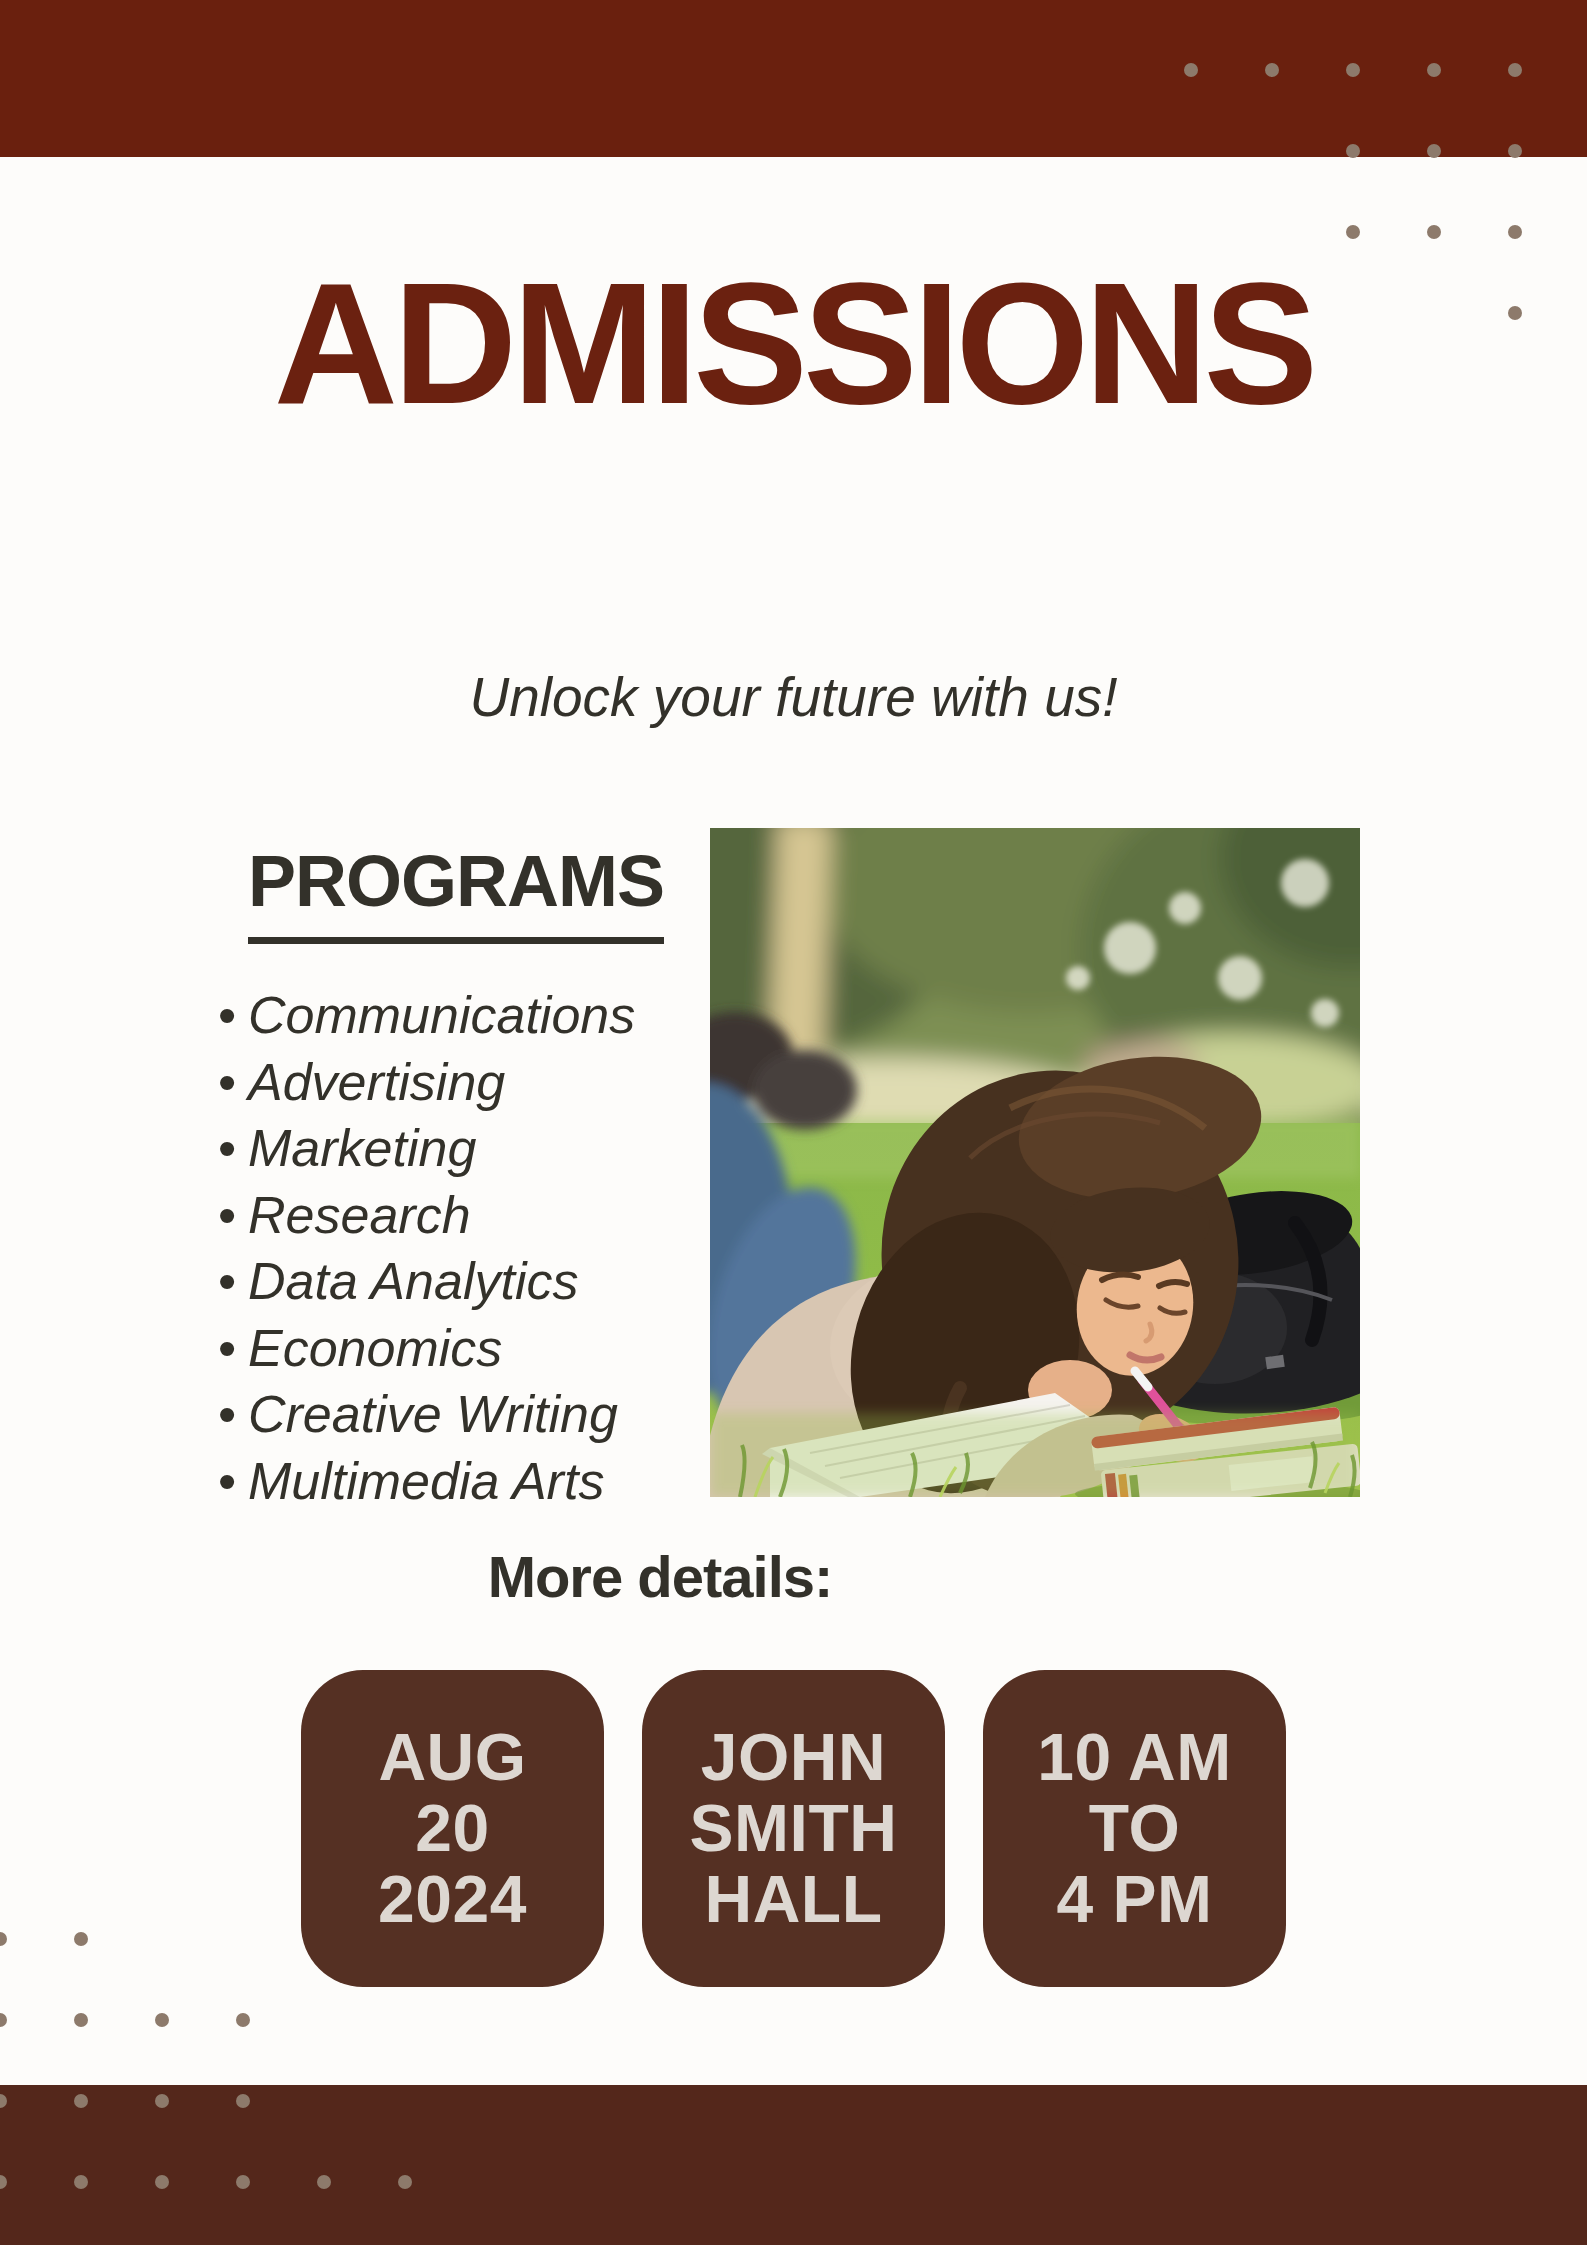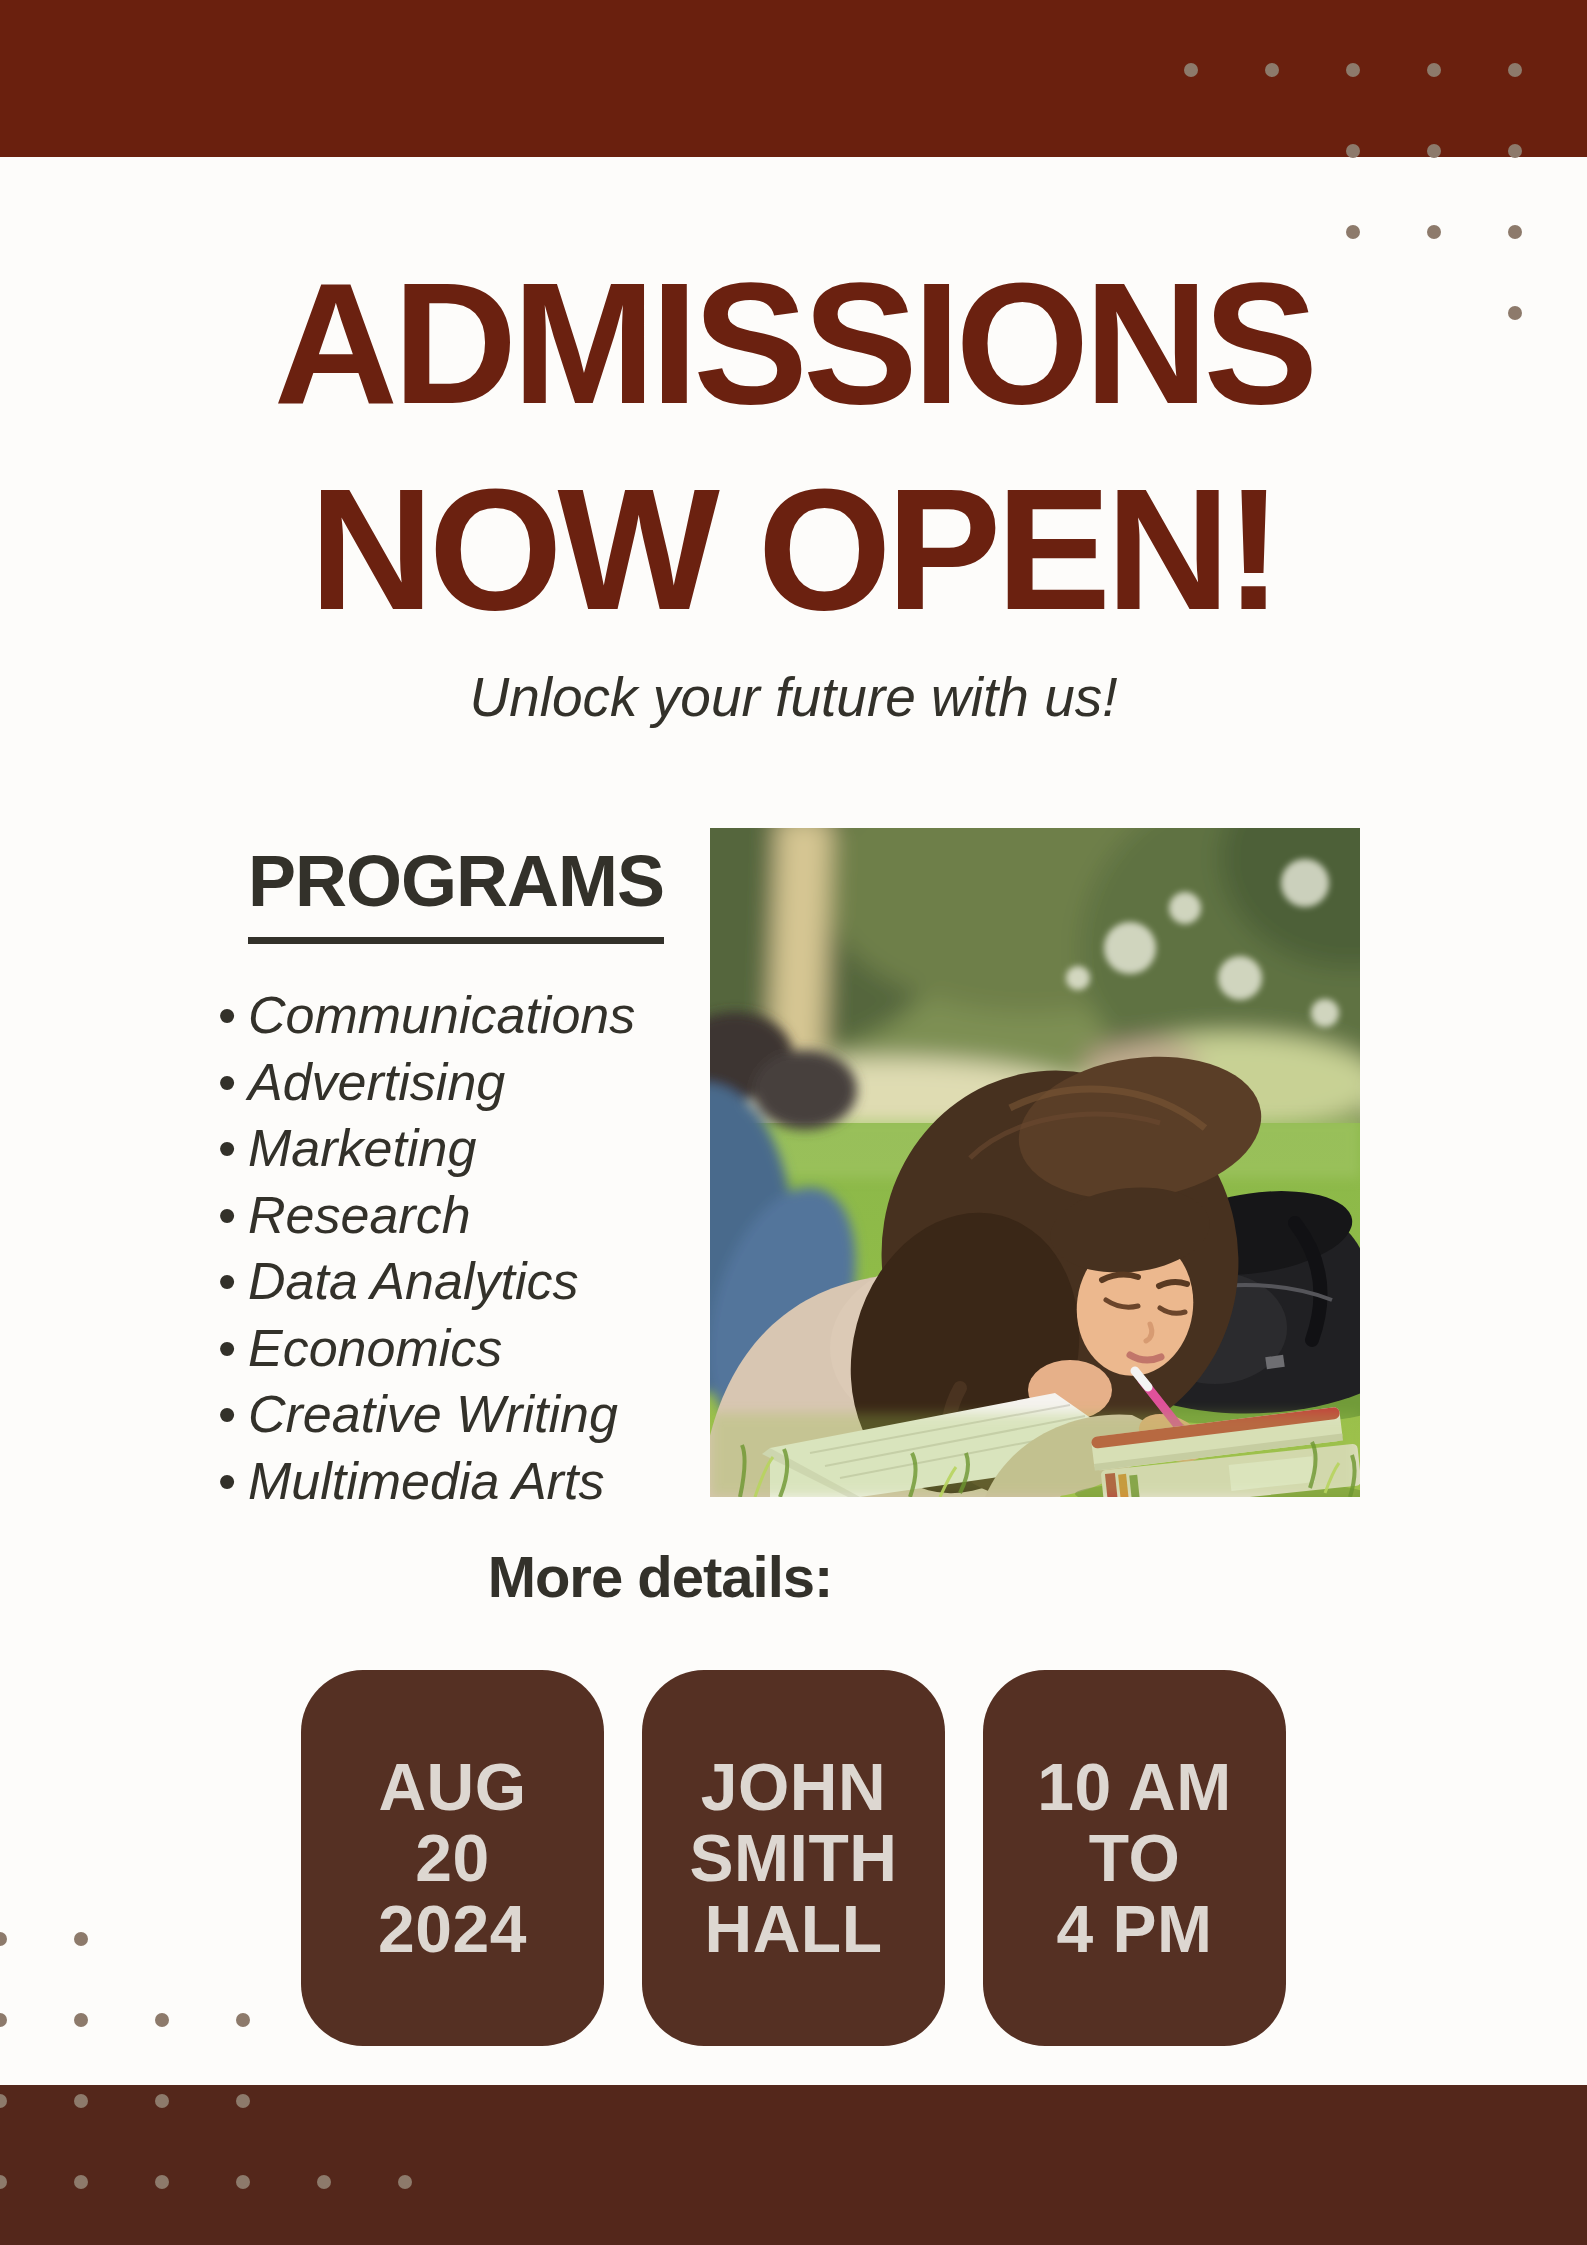--- a/index.html
+++ b/index.html
@@ -100,21 +100,21 @@
     font-size:58px;
     line-height:58px;
     letter-spacing:-1px;
     color:var(--c-text);
   }
   .boxes{
     position:absolute;left:0;top:1670px;width:1587px;
     display:flex;justify-content:center;gap:38px;
   }
   .detail-box{
-    width:303px;height:376px;
+    width:303px;height:317px;
     border-radius:62px;
     background:var(--c-box);
     display:flex;flex-direction:column;justify-content:center;align-items:center;
     text-align:center;
   }
   .detail-box .line{
     font-weight:bold;
     font-size:66px;
     line-height:71px;
     letter-spacing:0.5px;
@@ -158,21 +158,20 @@
       <div class="dot" style="left: 0px; top: 2182px;"></div>
       <div class="dot" style="left: 81px; top: 2182px;"></div>
       <div class="dot" style="left: 162px; top: 2182px;"></div>
       <div class="dot" style="left: 243px; top: 2182px;"></div>
       <div class="dot" style="left: 324px; top: 2182px;"></div>
       <div class="dot" style="left: 405px; top: 2182px;"></div>
     </div>
 
   <h1 class="title">
     <div>ADMISSIONS</div>
-    <div>NOW OPEN!</div>
   </h1>
 
   <div class="subtitle">Unlock your future with us!</div>
 
   <div class="programs">
     <h2>PROGRAMS</h2>
     <ul>
         <li>Communications</li>
         <li>Advertising</li>
         <li>Marketing</li>

